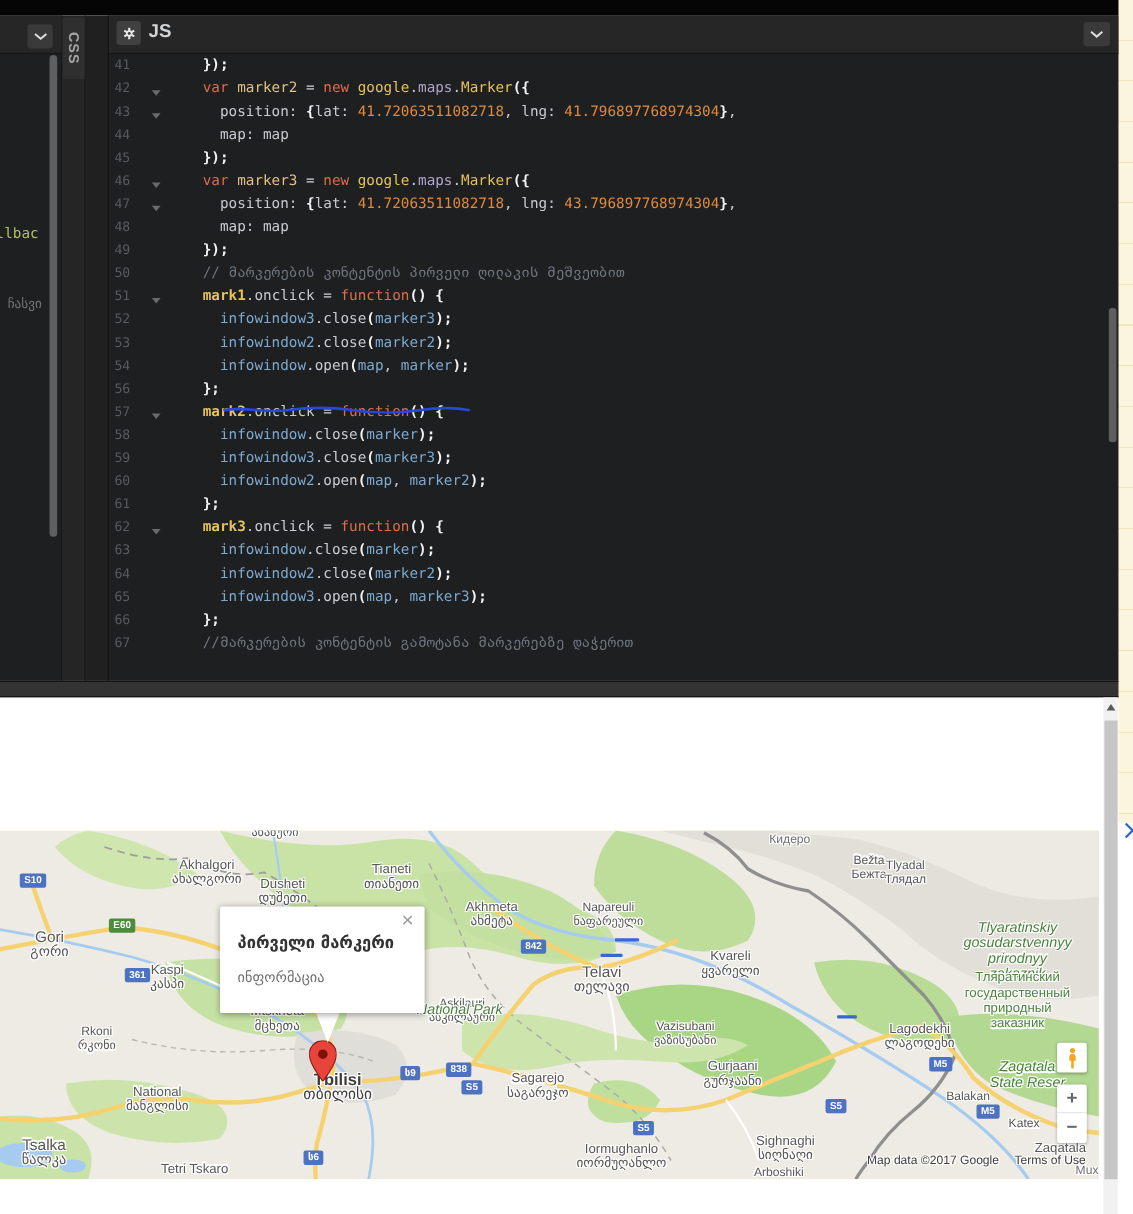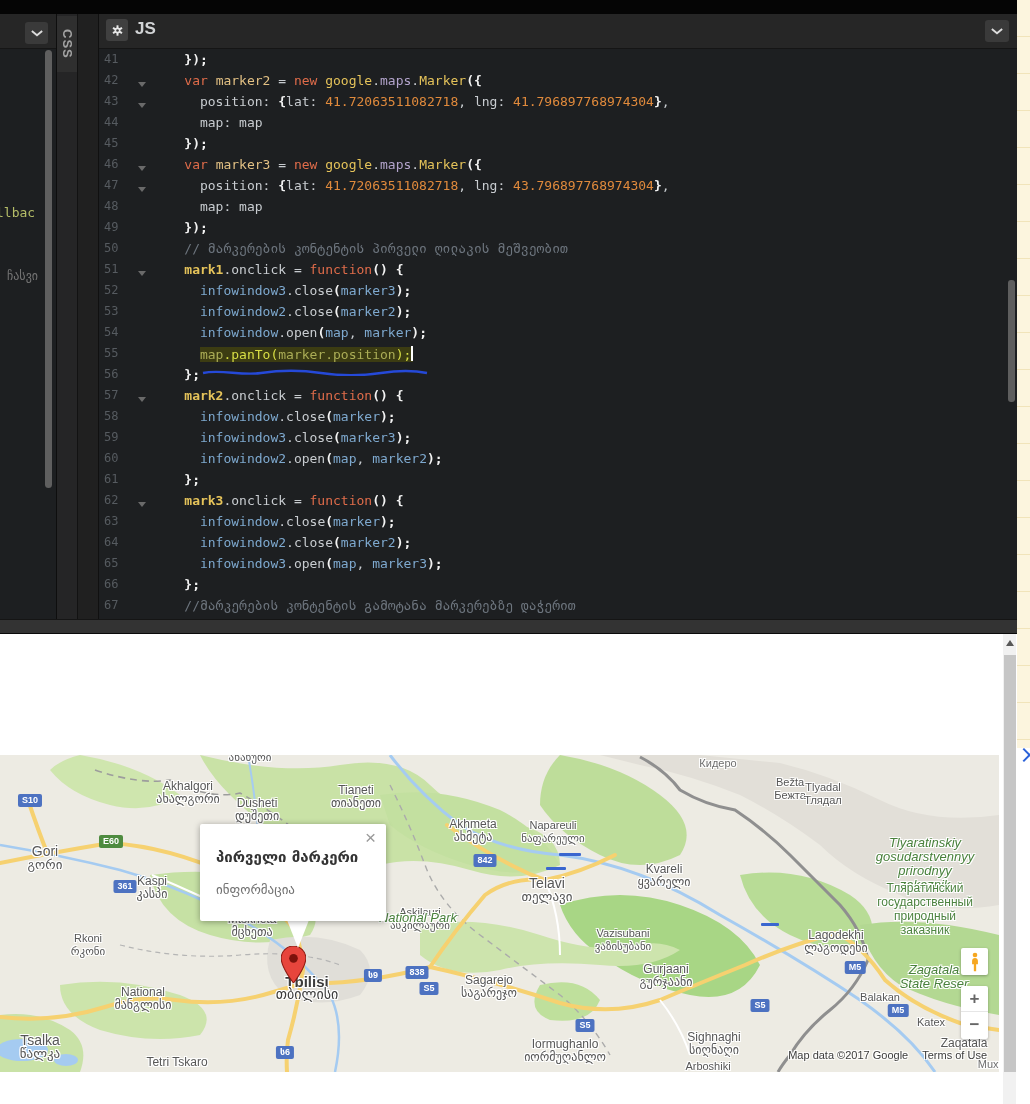--- a/index.html
+++ b/index.html
@@ -154,21 +154,20 @@
           <div class="code-row"><span class="gut">45</span><span class="code-text"><span class="sg-p">    </span><span class="sg-b">});</span></span></div>
           <div class="code-row"><span class="gut">46<i class="fold"></i></span><span class="code-text"><span class="sg-p">    </span><span class="sg-k">var</span><span class="sg-p"> </span><span class="sg-d">marker3</span><span class="sg-p"> = </span><span class="sg-k">new</span><span class="sg-p"> </span><span class="sg-t">google</span><span class="sg-p">.</span><span class="sg-m">maps</span><span class="sg-p">.</span><span class="sg-t">Marker</span><span class="sg-b">({</span></span></div>
           <div class="code-row"><span class="gut">47<i class="fold"></i></span><span class="code-text"><span class="sg-p">      position: </span><span class="sg-b">{</span><span class="sg-p">lat: </span><span class="sg-n">41.72063511082718</span><span class="sg-p">, lng: </span><span class="sg-n">43.796897768974304</span><span class="sg-b">}</span><span class="sg-p">,</span></span></div>
           <div class="code-row"><span class="gut">48</span><span class="code-text"><span class="sg-p">      map: map</span></span></div>
           <div class="code-row"><span class="gut">49</span><span class="code-text"><span class="sg-p">    </span><span class="sg-b">});</span></span></div>
           <div class="code-row"><span class="gut">50</span><span class="code-text"><span class="sg-p">    </span><span class="sg-c">// მარკერების კონტენტის პირველი ღილაკის მეშვეობით</span></span></div>
           <div class="code-row"><span class="gut">51<i class="fold"></i></span><span class="code-text"><span class="sg-p">    </span><span class="sg-f">mark1</span><span class="sg-p">.onclick = </span><span class="sg-k">function</span><span class="sg-b">()</span><span class="sg-p"> </span><span class="sg-b">{</span></span></div>
           <div class="code-row"><span class="gut">52</span><span class="code-text"><span class="sg-p">      </span><span class="sg-v">infowindow3</span><span class="sg-p">.close</span><span class="sg-b">(</span><span class="sg-v">marker3</span><span class="sg-b">);</span></span></div>
           <div class="code-row"><span class="gut">53</span><span class="code-text"><span class="sg-p">      </span><span class="sg-v">infowindow2</span><span class="sg-p">.close</span><span class="sg-b">(</span><span class="sg-v">marker2</span><span class="sg-b">);</span></span></div>
           <div class="code-row"><span class="gut">54</span><span class="code-text"><span class="sg-p">      </span><span class="sg-v">infowindow</span><span class="sg-p">.open</span><span class="sg-b">(</span><span class="sg-v">map</span><span class="sg-p">, </span><span class="sg-v">marker</span><span class="sg-b">);</span></span></div>
-          <div class="code-row"><span class="gut">55</span><span class="code-text"><span class="sg-p">      </span><span class="hlbg"><span class="sg-hd">map</span><span class="sg-h">.panTo(</span><span class="sg-hd">marker.position</span><span class="sg-h">);</span><span class="caret"></span></span></span></div>
           <div class="code-row"><span class="gut">56</span><span class="code-text"><span class="sg-p">    </span><span class="sg-b">};</span></span></div>
           <div class="code-row"><span class="gut">57<i class="fold"></i></span><span class="code-text"><span class="sg-p">    </span><span class="sg-f">mark2</span><span class="sg-p">.onclick = </span><span class="sg-k">function</span><span class="sg-b">()</span><span class="sg-p"> </span><span class="sg-b">{</span></span></div>
           <div class="code-row"><span class="gut">58</span><span class="code-text"><span class="sg-p">      </span><span class="sg-v">infowindow</span><span class="sg-p">.close</span><span class="sg-b">(</span><span class="sg-v">marker</span><span class="sg-b">);</span></span></div>
           <div class="code-row"><span class="gut">59</span><span class="code-text"><span class="sg-p">      </span><span class="sg-v">infowindow3</span><span class="sg-p">.close</span><span class="sg-b">(</span><span class="sg-v">marker3</span><span class="sg-b">);</span></span></div>
           <div class="code-row"><span class="gut">60</span><span class="code-text"><span class="sg-p">      </span><span class="sg-v">infowindow2</span><span class="sg-p">.open</span><span class="sg-b">(</span><span class="sg-v">map</span><span class="sg-p">, </span><span class="sg-v">marker2</span><span class="sg-b">);</span></span></div>
           <div class="code-row"><span class="gut">61</span><span class="code-text"><span class="sg-p">    </span><span class="sg-b">};</span></span></div>
           <div class="code-row"><span class="gut">62<i class="fold"></i></span><span class="code-text"><span class="sg-p">    </span><span class="sg-f">mark3</span><span class="sg-p">.onclick = </span><span class="sg-k">function</span><span class="sg-b">()</span><span class="sg-p"> </span><span class="sg-b">{</span></span></div>
           <div class="code-row"><span class="gut">63</span><span class="code-text"><span class="sg-p">      </span><span class="sg-v">infowindow</span><span class="sg-p">.close</span><span class="sg-b">(</span><span class="sg-v">marker</span><span class="sg-b">);</span></span></div>
           <div class="code-row"><span class="gut">64</span><span class="code-text"><span class="sg-p">      </span><span class="sg-v">infowindow2</span><span class="sg-p">.close</span><span class="sg-b">(</span><span class="sg-v">marker2</span><span class="sg-b">);</span></span></div>
           <div class="code-row"><span class="gut">65</span><span class="code-text"><span class="sg-p">      </span><span class="sg-v">infowindow3</span><span class="sg-p">.open</span><span class="sg-b">(</span><span class="sg-v">map</span><span class="sg-p">, </span><span class="sg-v">marker3</span><span class="sg-b">);</span></span></div>
@@ -265,21 +264,21 @@
           <div class="ml-line">Тлядал</div>
         </div>
         <div class="mlabel city-lg" style="left: 45px; top: 90px;">
           <div class="ml-line">Gori</div>
           <div class="ml-line">გორი</div>
         </div>
         <div class="mlabel city" style="left: 152px; top: 120px;">
           <div class="ml-line">Kaspi</div>
           <div class="ml-line">კასპი</div>
         </div>
-        <div class="mlabel city" style="left: 447px; top: 63px; margin-left: 26px;">
+        <div class="mlabel city" style="left: 447px; top: 63px;">
           <div class="ml-line">Akhmeta</div>
           <div class="ml-line">ახმეტა</div>
         </div>
         <div class="mlabel city-sm" style="left: 553px; top: 64px;">
           <div class="ml-line">Napareuli</div>
           <div class="ml-line">ნაფარეული</div>
         </div>
         <div class="mlabel city-lg" style="left: 547px; top: 122px;">
           <div class="ml-line">Telavi</div>
           <div class="ml-line">თელავი</div>

